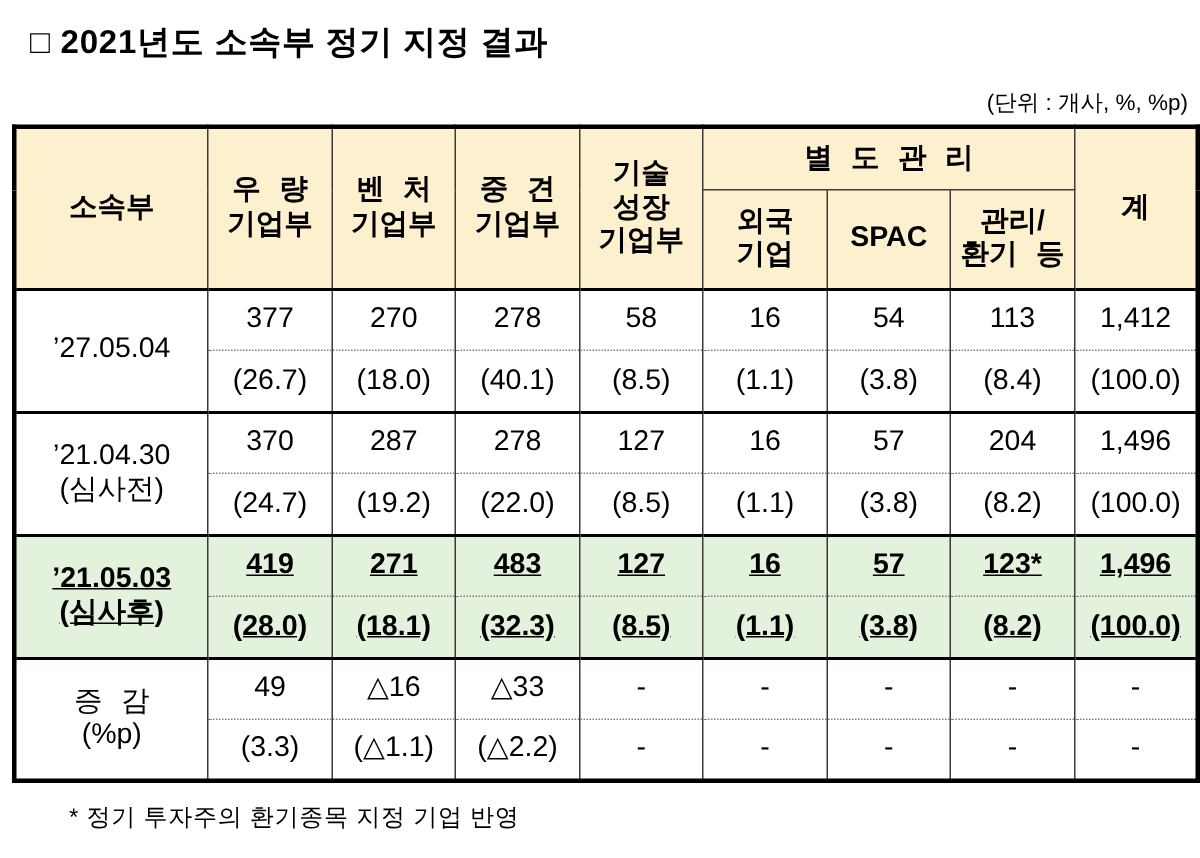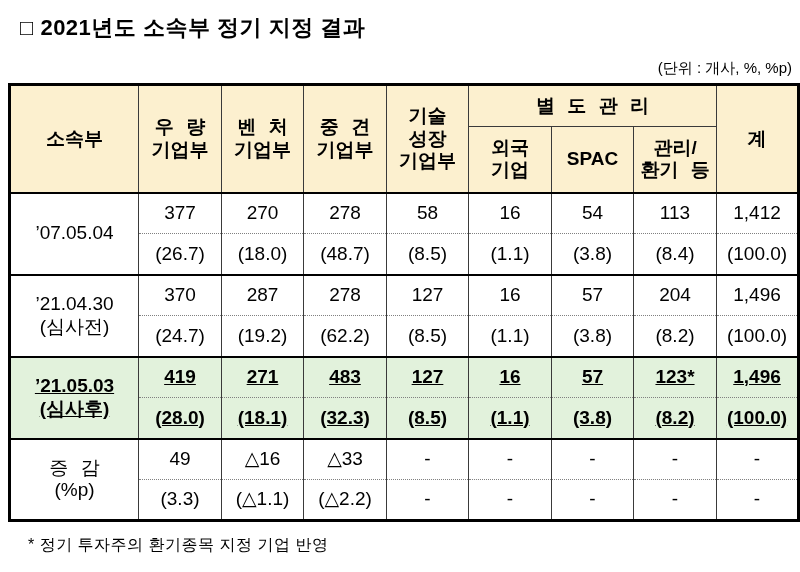--- a/index.html
+++ b/index.html
@@ -49,21 +49,21 @@
     font-size:19px;font-weight:400;background:#fff;word-spacing:7px;
   }
   
   tbody tr.cnt th, tbody tr.cnt td{border-top:2px solid #000;}
   
   tbody tr.cnt td{border-bottom:none;}
   tbody tr.pct td{border-top:1px dotted #808080;margin-left:40px;}
   
   tr.hl td, tr.hl th.rowlabel{background:var(--hl-bg);font-weight:700;text-decoration:underline;}
   .footnote{
-    padding:13px 0 0 28px;
+    padding:13px 0 0 46px;
     font-size:16px;letter-spacing:0.5px;
   }
 </style>
 </head>
 <body>
 
 <div class="page">
 
   <div class="title">□ 2021년도 소속부 정기 지정 결과</div>
 
@@ -99,34 +99,34 @@
       <tr class="h2">
         <th>외국
 기업</th>
         <th>SPAC</th>
         <th>관리/
 환기 등</th>
       </tr>
     </thead>
     <tbody>
         <tr class="cnt">
-          <th rowspan="2" class="rowlabel">’07.05.04</th>
+          <th rowspan="2" class="rowlabel">’27.05.04</th>
           <td>377</td>
           <td>270</td>
           <td>278</td>
           <td>58</td>
           <td>16</td>
           <td>54</td>
           <td>113</td>
           <td>1,412</td>
         </tr>
         <tr class="pct">
           <td>(26.7)</td>
           <td>(18.0)</td>
-          <td>(48.7)</td>
+          <td>(40.1)</td>
           <td>(8.5)</td>
           <td>(1.1)</td>
           <td>(3.8)</td>
           <td>(8.4)</td>
           <td>(100.0)</td>
         </tr>
         <tr class="cnt">
           <th rowspan="2" class="rowlabel">’21.04.30
 (심사전)</th>
           <td>370</td>
@@ -134,21 +134,21 @@
           <td>278</td>
           <td>127</td>
           <td>16</td>
           <td>57</td>
           <td>204</td>
           <td>1,496</td>
         </tr>
         <tr class="pct">
           <td>(24.7)</td>
           <td>(19.2)</td>
-          <td>(62.2)</td>
+          <td>(22.0)</td>
           <td>(8.5)</td>
           <td>(1.1)</td>
           <td>(3.8)</td>
           <td>(8.2)</td>
           <td>(100.0)</td>
         </tr>
         <tr class="cnt hl">
           <th rowspan="2" class="rowlabel">’21.05.03
 (심사후)</th>
           <td>419</td>

